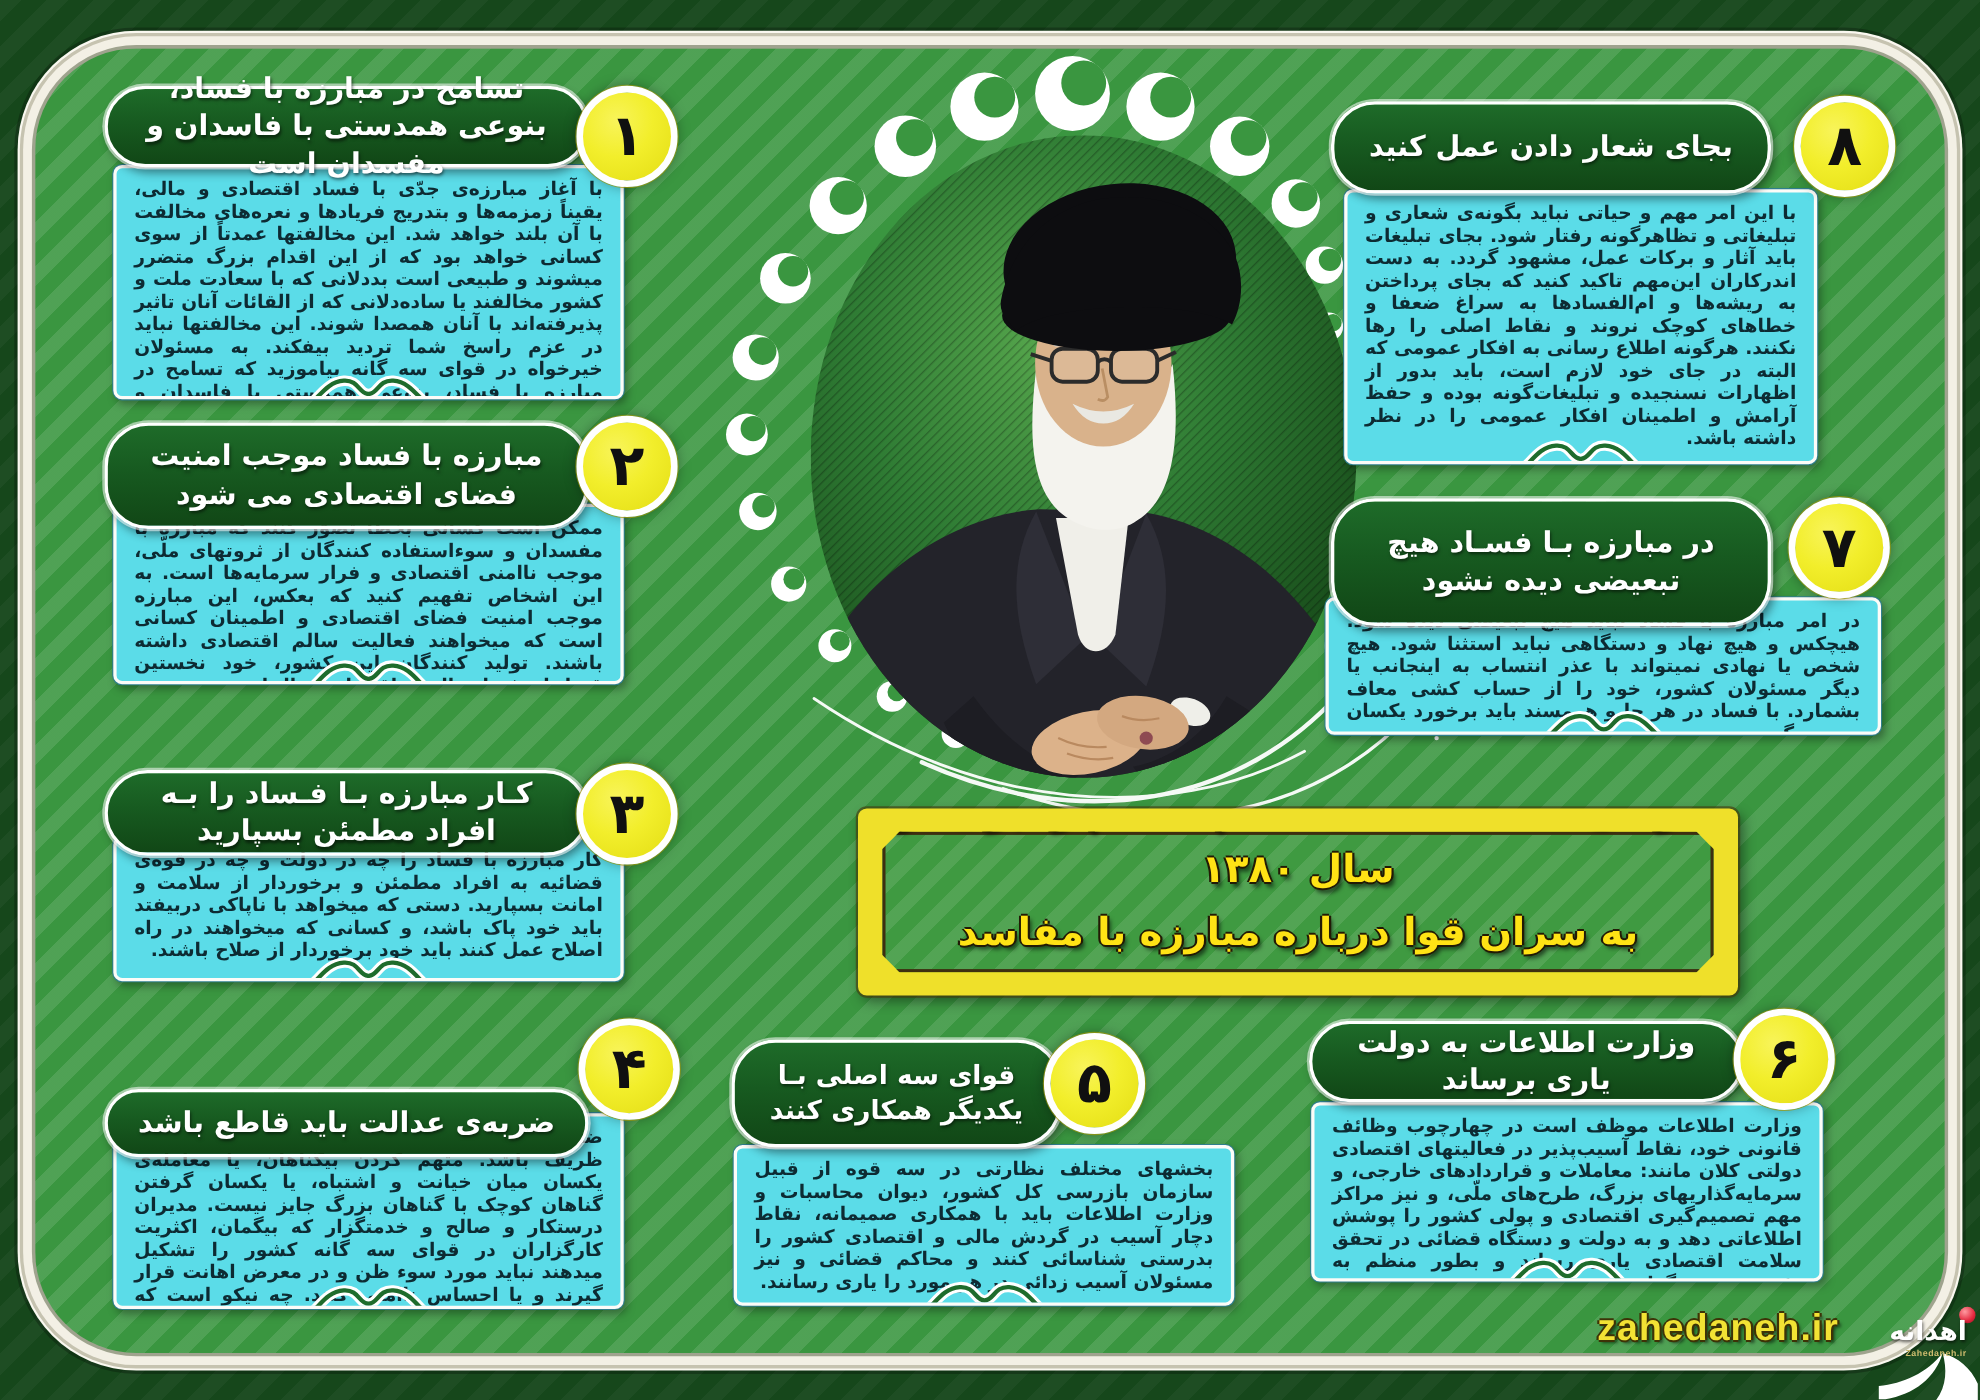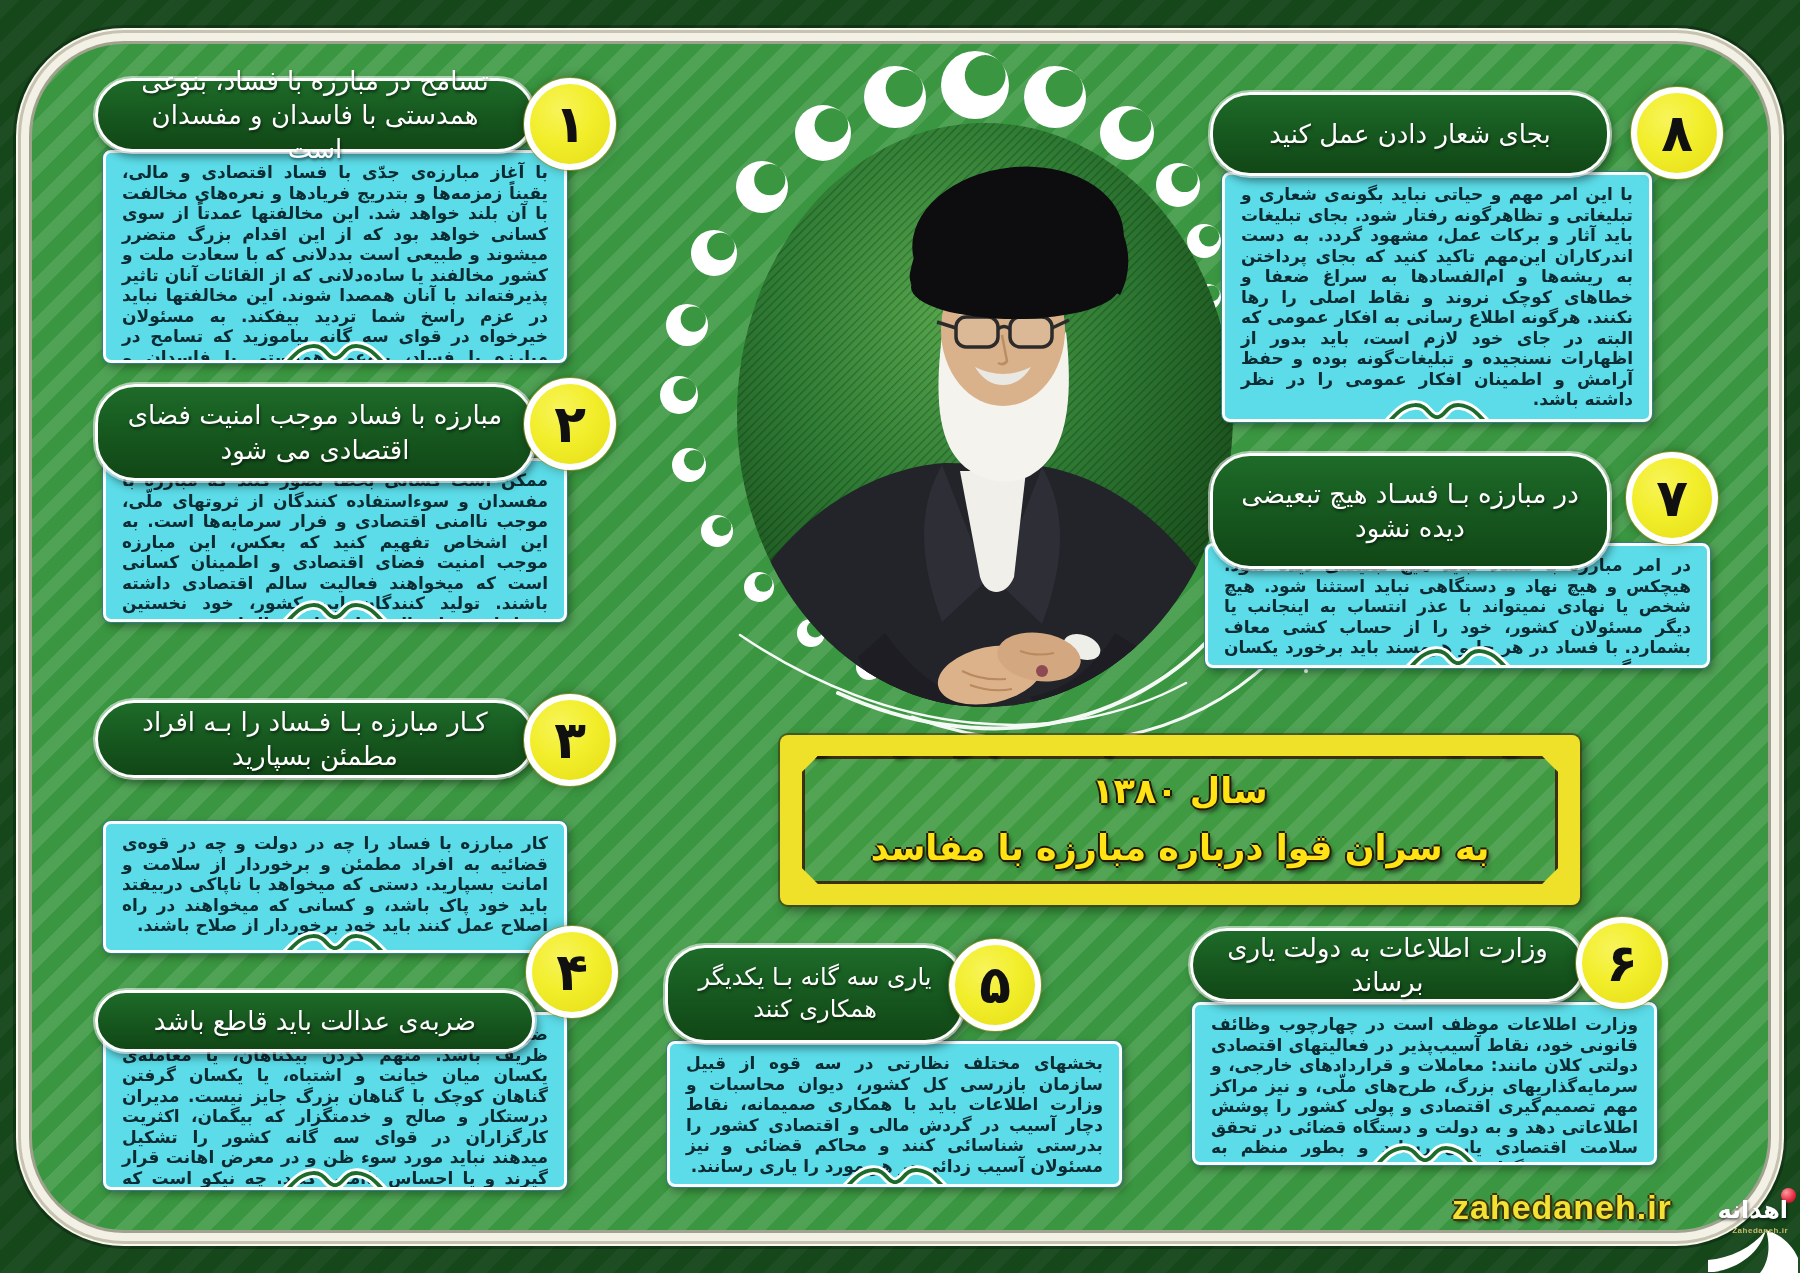--- a/index.html
+++ b/index.html
@@ -21,21 +21,21 @@
       0 0 0 14px #c6c3b0,
       0 0 0 16px #faf8f0,
       0 0 0 19px rgba(0,0,0,.25);
   }
   
   .hdr{
     position:absolute;z-index:5;display:flex;align-items:center;justify-content:center;
     background:linear-gradient(180deg,#1e6b29 0%, #175a20 45%, #114716 100%);
     border:3px solid #ffffff;border-radius:40px;
     box-shadow:0 0 0 2px rgba(255,255,255,.55), 3px 5px 9px rgba(0,0,0,.45);
-    color:#fff;font-weight:normal;text-align:center;
+    color:#fff;font-weight:bold;text-align:center;
     font-size:26px;line-height:1.32;
     direction:rtl;padding:0 26px;box-sizing:border-box;
     text-shadow:1px 2px 3px rgba(0,0,0,.55);
   }
   .bodybox{
     position:absolute;z-index:4;box-sizing:border-box;
     background:#5bdce8;
     border:3px solid #fcfcf8;border-radius:8px;
     box-shadow:0 0 0 1px #2f7f8d, 3px 4px 8px rgba(0,0,0,.35);
     color:#0d2b33;font-weight:bold;
@@ -49,21 +49,21 @@
     border:6px solid #ffffff;box-sizing:border-box;
     box-shadow:0 0 12px rgba(0,0,0,.35), 0 0 0 1px rgba(190,180,10,.7);
     display:flex;align-items:center;justify-content:center;
     font-size:52px;font-weight:bold;color:#101010;line-height:1;
     transform:translate(-50%,-50%);
   }
   .flourish{position:absolute;z-index:6;width:380px;height:84px;left:50%;transform:translate(-50%,0);pointer-events:none;}
   
   .c1h{left:95px;top:78px;width:440px;height:74px;}   .c1b{left:103px;top:150px;width:464px;height:213px;}
   .c2h{left:95px;top:384px;width:440px;height:97px;}  .c2b{left:103px;top:458px;width:464px;height:164px;}
-  .c3h{left:95px;top:700px;width:440px;height:78px;}  .c3b{left:103px;top:821px;width:464px;height:132px;}
+  .c3h{left:95px;top:700px;width:440px;height:78px;}  .c3b{left:103px;top:760px;width:464px;height:132px;}
   .c4h{left:95px;top:950px;width:440px;height:62px;margin-top:40px;}  .c4b{left:103px;top:1012px;width:464px;height:178px;}
   .c5h{left:665px;top:945px;width:300px;height:98px;font-size:24px;}  .c5b{left:667px;top:1041px;width:455px;height:146px;}
   .c6h{left:1190px;top:928px;width:395px;height:74px;}.c6b{left:1192px;top:1002px;width:465px;height:163px;}
   .c7h{left:1210px;top:453px;width:400px;height:116px;}.c7b{left:1205px;top:543px;width:505px;height:125px;}
   .c8h{left:1210px;top:92px;width:400px;height:84px;} .c8b{left:1222px;top:172px;width:430px;height:250px;}
   
   .portrait-wrap{position:absolute;left:590px;top:35px;width:810px;height:740px;z-index:1;}
   
   .title-plate{
     position:absolute;left:780px;top:735px;width:800px;height:170px;z-index:6;
@@ -285,21 +285,21 @@
     </svg></div>
 <div class="num" style="left:570px;top:740px">۳</div>
 
 <div class="hdr c4h">ضربه‌ی عدالت باید قاطع باشد</div>
 <div class="bodybox c4b"><span>ضربه‌ی عدالت باید قاطع ولی در عین حال دقیق و ظریف باشد. متهم کردن بیگناهان، یا معامله‌ی یکسان میان خیانت و اشتباه، یا یکسان گرفتن گناهان کوچک با گناهان بزرگ جایز نیست. مدیران درستکار و صالح و خدمتگزار که بیگمان، اکثریت کارگزاران در قوای سه گانه کشور را تشکیل میدهند نباید مورد سوء ظن و در معرض اهانت قرار گیرند و یا احساس ناامنی کنند. چه نیکو است که تشویق صالحان و خدمتگزاران نیز در کنار مقابله با فساد و مفسد، وظیفه‌ئی مهم شناخته شود.</span>
   <svg class="flourish" style="bottom:-54px">
       <use href="#flr" width="380" height="84"></use>
     </svg></div>
 <div class="num" style="left:572px;top:972px">۴</div>
 
-<div class="hdr c5h">یاری سه گانه بـا یکدیگر همکاری کنند</div>
+<div class="hdr c5h">قوای سه اصلی بـا یکدیگر همکاری کنند</div>
 <div class="bodybox c5b"><span>بخشهای مختلف نظارتی در سه قوه از قبیل سازمان بازرسی کل کشور، دیوان محاسبات و وزارت اطلاعات باید با همکاری صمیمانه، نقاط دچار آسیب در گردش مالی و اقتصادی کشور را بدرستی شناسائی کنند و محاکم قضائی و نیز مسئولان آسیب زدائی در هر مورد را یاری رسانند.</span>
   <svg class="flourish" style="bottom:-54px">
       <use href="#flr" width="380" height="84"></use>
     </svg></div>
 <div class="num" style="left:995px;top:985px">۵</div>
 
 <div class="hdr c6h">وزارت اطلاعات به دولت یاری برساند</div>
 <div class="bodybox c6b"><span>وزارت اطلاعات موظف است در چهارچوب وظائف قانونی خود، نقاط آسیب‌پذیر در فعالیتهای اقتصادی دولتی کلان مانند: معاملات و قراردادهای خارجی، و سرمایه‌گذاریهای بزرگ، طرح‌های ملّی، و نیز مراکز مهم تصمیم‌گیری اقتصادی و پولی کشور را پوشش اطلاعاتی دهد و به دولت و دستگاه قضائی در تحقق سلامت اقتصادی یاری رساند و بطور منظم به رئیس جمهور گزارش دهد.</span>
   <svg class="flourish" style="bottom:-54px">
       <use href="#flr" width="380" height="84"></use>

